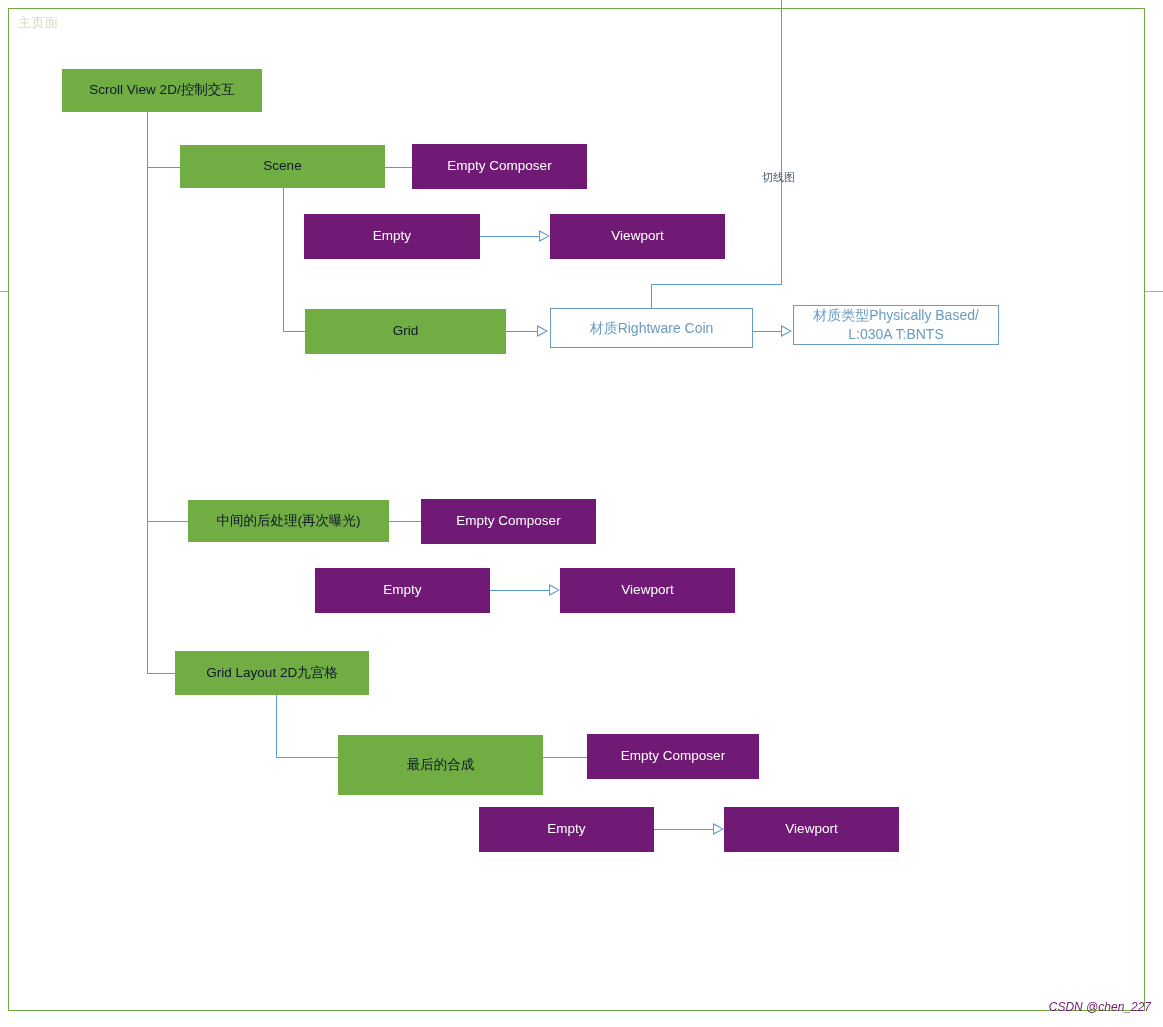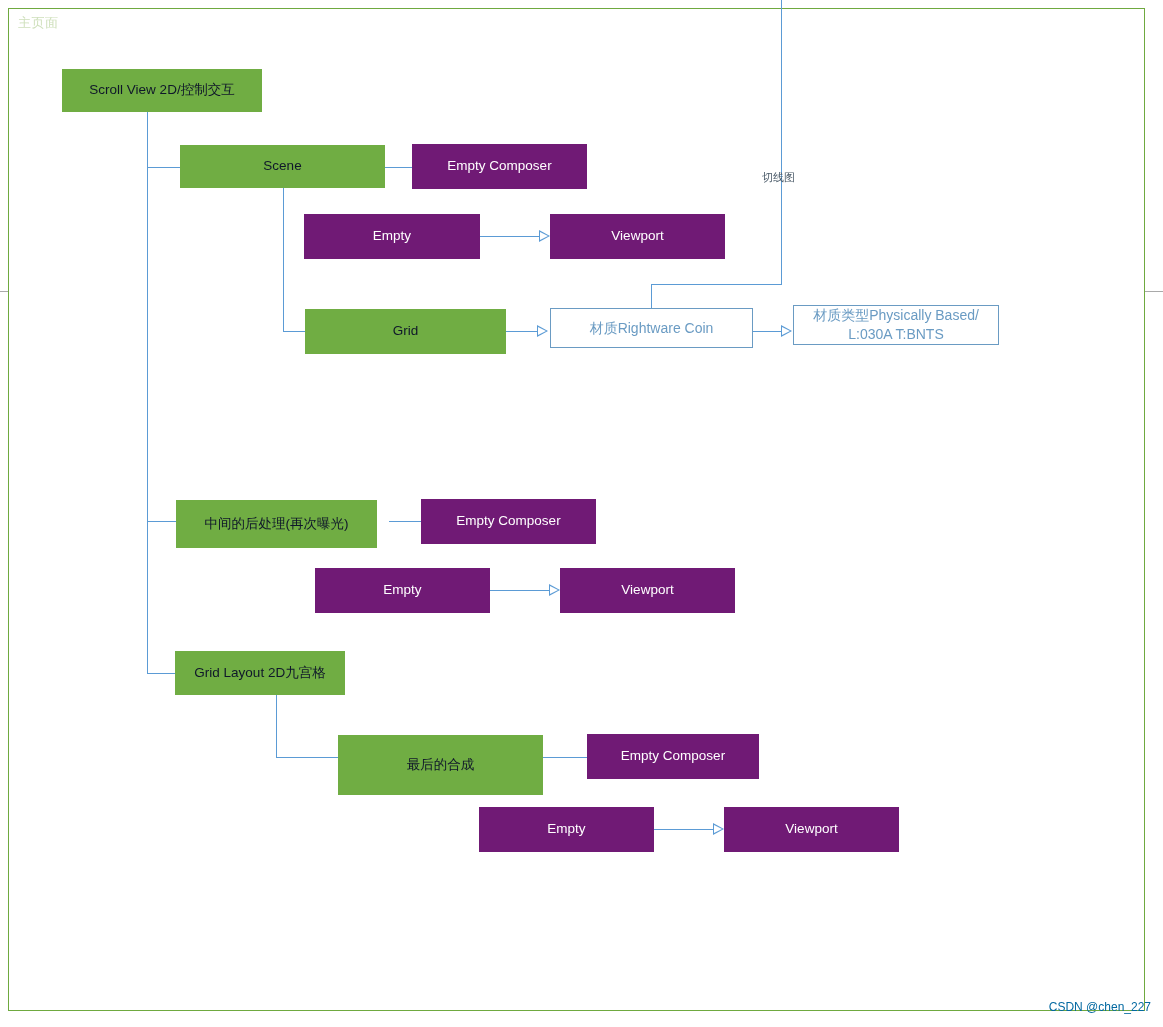--- a/index.html
+++ b/index.html
@@ -103,22 +103,23 @@
     font-size: 11px;
     color: #4a5a68;
     white-space: nowrap;
   }
 
   .watermark {
     position: absolute;
     right: 12px;
     top: 1000px;
     font-size: 12px;
-    color: #0369a1;
+    color: #701a75;
     white-space: nowrap;
+    font-style: italic;
   }
 </style>
 </head>
 <body>
 
 <div id="canvas">
 
   <div class="frame-line frame-top"></div>
   <div class="frame-line frame-bottom"></div>
   <div class="frame-line frame-left"></div>
@@ -159,25 +160,25 @@
   <div id="nodes-layer">
       <div class="node green" style="left: 62px; top: 69px; width: 200px; height: 43px;"><span>Scroll View 2D/控制交互</span></div>
       <div class="node green" style="left: 180px; top: 145px; width: 205px; height: 43px;"><span>Scene</span></div>
       <div class="node orange" style="left: 412px; top: 144px; width: 175px; height: 45px;"><span>Empty Composer</span></div>
       <div class="node blue" style="left: 304px; top: 214px; width: 176px; height: 45px;"><span>Empty</span></div>
       <div class="node blue" style="left: 550px; top: 214px; width: 175px; height: 45px;"><span>Viewport</span></div>
       <div class="node green" style="left: 305px; top: 309px; width: 201px; height: 45px;"><span>Grid</span></div>
       <div class="node plain" style="left: 550px; top: 308px; width: 203px; height: 40px;"><span>材质Rightware Coin</span></div>
       <div class="node plain" style="left: 793px; top: 305px; width: 206px; height: 40px;"><span>材质类型Physically Based/
 L:030A T:BNTS</span></div>
-      <div class="node green" style="left: 176px; top: 500px; width: 201px; height: 48px;"><span>中间的后处理(再次曝光)</span></div>
+      <div class="node green" style="left: 188px; top: 500px; width: 201px; height: 42px;"><span>中间的后处理(再次曝光)</span></div>
       <div class="node orange" style="left: 421px; top: 499px; width: 175px; height: 45px;"><span>Empty Composer</span></div>
       <div class="node blue" style="left: 315px; top: 568px; width: 175px; height: 45px;"><span>Empty</span></div>
       <div class="node blue" style="left: 560px; top: 568px; width: 175px; height: 45px;"><span>Viewport</span></div>
-      <div class="node green" style="left: 175px; top: 651px; width: 170px; height: 44px;"><span>Grid Layout 2D九宫格</span></div>
+      <div class="node green" style="left: 175px; top: 651px; width: 194px; height: 44px;"><span>Grid Layout 2D九宫格</span></div>
       <div class="node green" style="left: 338px; top: 735px; width: 205px; height: 60px;"><span>最后的合成</span></div>
       <div class="node orange" style="left: 587px; top: 734px; width: 172px; height: 45px;"><span>Empty Composer</span></div>
       <div class="node blue" style="left: 479px; top: 807px; width: 175px; height: 45px;"><span>Empty</span></div>
       <div class="node blue" style="left: 724px; top: 807px; width: 175px; height: 45px;"><span>Viewport</span></div>
     </div>
   <div id="labels-layer">
       <div class="edge-label" style="left: 762px; top: 170px; text-align: center;">切线图</div>
     </div>
 
   <div class="watermark">CSDN @chen_227</div>

